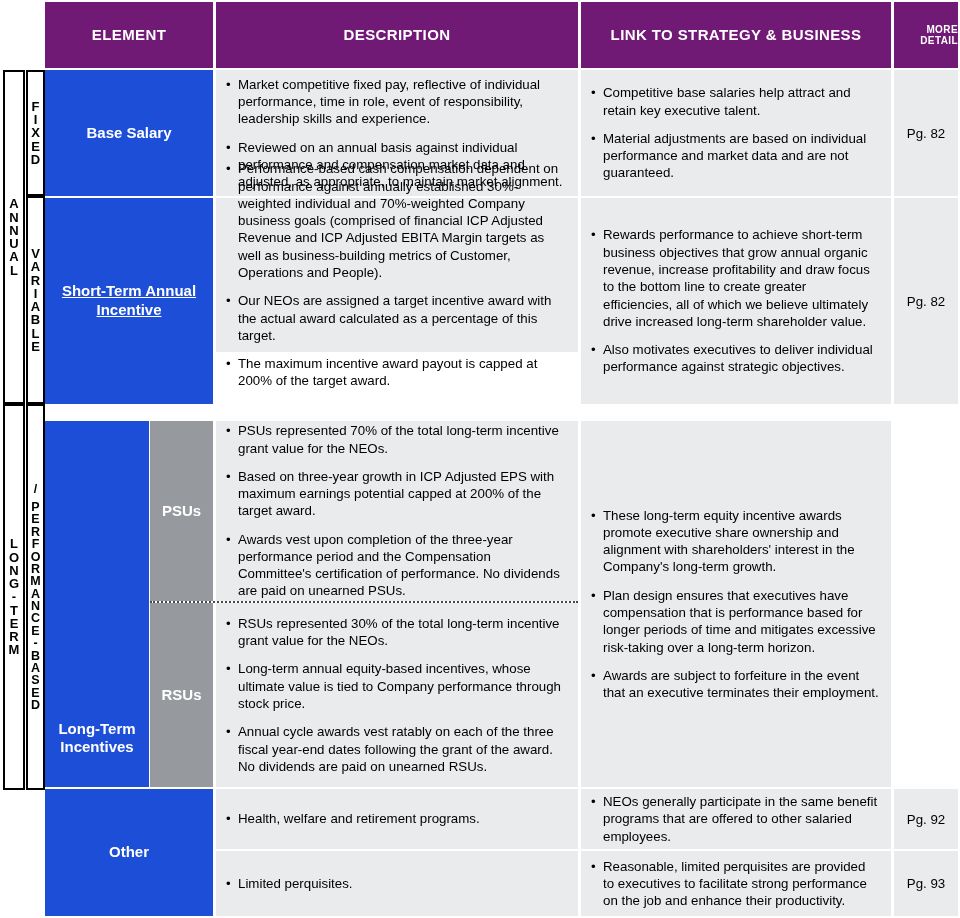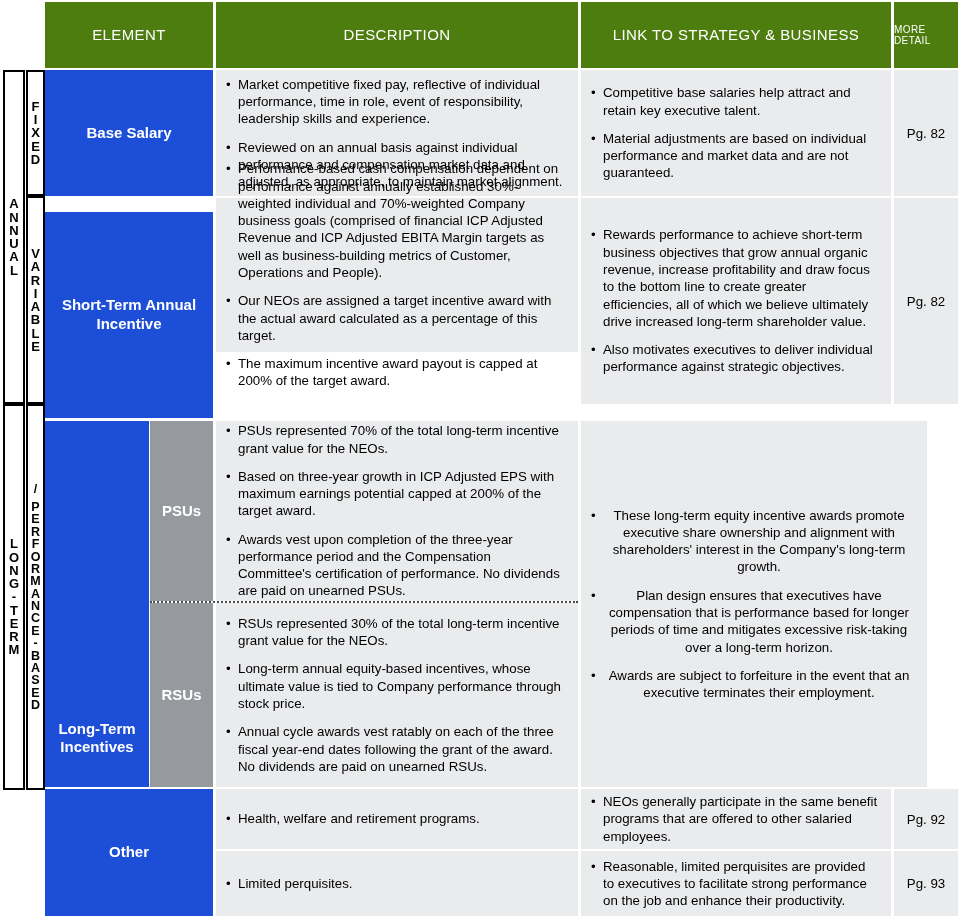--- a/index.html
+++ b/index.html
@@ -10,24 +10,24 @@
     font-family:"Liberation Sans", sans-serif;
     overflow:hidden;
   }
   #root{position:relative;width:960px;height:918px;}
 
   
   .abs{position:absolute;box-sizing:border-box;}
 
   
   .hdr{
-    background:#4d7c0f;color:#ffffff;
-    font-weight:normal;font-size:15px;letter-spacing:.4px;
-    display:flex;align-items:center;justify-content:center;
-    text-align:left;line-height:1.15;
+    background:#701a75;color:#ffffff;
+    font-weight:bold;font-size:15px;letter-spacing:.4px;
+    display:flex;align-items:center;justify-content:center;
+    text-align:right;line-height:1.15;
   }
   .hdr.small{font-size:10px;}
 
   
   .vcol{
     border:2px solid #000000;background:#ffffff;
     display:flex;align-items:center;justify-content:center;
   }
   .vletters{
     font-weight:bold;font-size:13px;line-height:1.02;
@@ -123,21 +123,21 @@
   <div class="abs cell" style="left:581px;top:70px;width:310px;height:126px;">
     <ul class="bl">
       <li>Competitive base salaries help attract and retain key executive talent.</li>
       <li>Material adjustments are based on individual performance and market data and are not guaranteed.</li>
     </ul>
   </div>
   <div class="abs pg" style="left:894px;top:70px;width:64px;height:126px;">
     <span>Pg. 82</span>
   </div>
 
-  <div class="abs elem" style="left:45px;top:212px;width:168px;height:206px;">
+  <div class="abs elem" style="left:45px;top:198px;width:168px;height:206px;text-decoration:underline;">
     <span>Short-Term Annual Incentive</span>
   </div>
   <div class="abs cell" style="left:216px;top:198px;width:362px;height:154px;">
     <ul class="bl">
       <li>Performance-based cash compensation dependent on performance against annually established 30%-weighted individual and 70%-weighted Company business goals (comprised of financial ICP Adjusted Revenue and ICP Adjusted EBITA Margin targets as well as business-building metrics of Customer, Operations and People).</li>
       <li>Our NEOs are assigned a target incentive award with the actual award calculated as a percentage of this target.</li>
       <li>The maximum incentive award payout is capped at 200% of the target award.</li>
     </ul>
   </div>
   <div class="abs cell" style="left:581px;top:198px;width:310px;height:206px;">
@@ -171,21 +171,21 @@
     <span>RSUs</span>
   </div>
   <div class="abs cell" style="left:216px;top:603px;width:362px;height:184px;">
     <ul class="bl">
       <li>RSUs represented 30% of the total long-term incentive grant value for the NEOs.</li>
       <li>Long-term annual equity-based incentives, whose ultimate value is tied to Company performance through stock price.</li>
       <li>Annual cycle awards vest ratably on each of the three fiscal year-end dates following the grant of the award. No dividends are paid on unearned RSUs.</li>
     </ul>
   </div>
 
-  <div class="abs cell" style="left:581px;top:421px;width:346px;height:366px;text-align:center;">
+  <div class="abs cell" style="left:581px;top:421px;width:310px;height:366px;">
     <ul class="bl">
       <li>These long-term equity incentive awards promote executive share ownership and alignment with shareholders' interest in the Company's long-term growth.</li>
       <li>Plan design ensures that executives have compensation that is performance based for longer periods of time and mitigates excessive risk-taking over a long-term horizon.</li>
       <li>Awards are subject to forfeiture in the event that an executive terminates their employment.</li>
     </ul>
   </div>
 
   <div class="abs elem" style="left:45px;top:789px;width:168px;height:127px;">
     <span>Other</span>
   </div>

